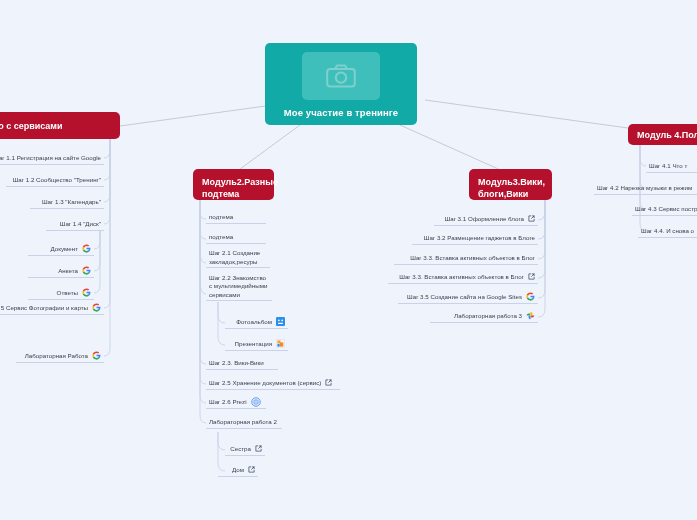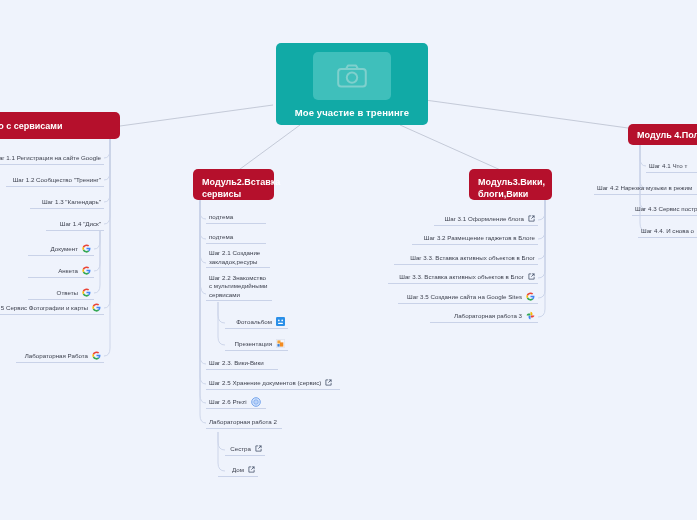--- a/index.html
+++ b/index.html
@@ -24,21 +24,21 @@
     position: absolute;
     left: 0; top: 0;
     width: 697px;
     height: 520px;
     pointer-events: none;
   }
 
   
   .root-node {
     position: absolute;
-    left: 276px;
+    left: 265px;
     top: 43px;
     width: 152px;
     height: 82px;
     background: #11aaa6;
     border-radius: 5px;
     box-sizing: border-box;
     display: flex;
     flex-direction: column;
     align-items: center;
     justify-content: flex-start;
@@ -268,21 +268,21 @@
       <svg viewBox="0 0 48 48" width="9" height="9" xmlns="http://www.w3.org/2000/svg">
         <path fill="#4285F4" d="M45.1 24.5c0-1.6-.1-2.8-.4-4.1H24v7.5h12.1c-.2 2-1.6 5-4.5 7l6.9 5.4c4.1-3.8 6.6-9.4 6.6-15.8z"></path>
         <path fill="#34A853" d="M24 46c6 0 11-2 14.5-5.4l-6.9-5.4c-1.9 1.3-4.4 2.2-7.6 2.2-5.8 0-10.7-3.8-12.5-9.1l-7.1 5.5C7.9 41 15.4 46 24 46z"></path>
         <path fill="#FBBC05" d="M11.5 28.3c-.5-1.4-.8-2.8-.8-4.3s.3-2.9.7-4.3l-7.1-5.5C2.8 17.1 2 20.4 2 24s.8 6.9 2.3 9.8l7.2-5.5z"></path>
         <path fill="#EA4335" d="M24 10.6c4.1 0 6.9 1.8 8.5 3.3l6.1-6C34.9 4.5 30 2 24 2 15.4 2 7.9 7 4.3 14.2l7.1 5.5C13.3 14.4 18.2 10.6 24 10.6z"></path>
       </svg>
     </span>
   </div>
 
   <div class="module-node m2">
-    <span>Модуль2.Вставка сервисы</span>
+    <span>Модуль2.Разные подтема</span>
   </div>
 
   <div class="leaf" style="left:206px; top:211px; width:60px;">
     <span class="txt">подтема</span>
   </div>
   <div class="leaf" style="left:206px; top:231px; width:60px;">
     <span class="txt">подтема</span>
   </div>
   <div class="leaf two-line" style="left:206px; top:247px; width:64px;">
     <span class="txt">Шаг 2.1 Создание закладок,ресуры</span>

